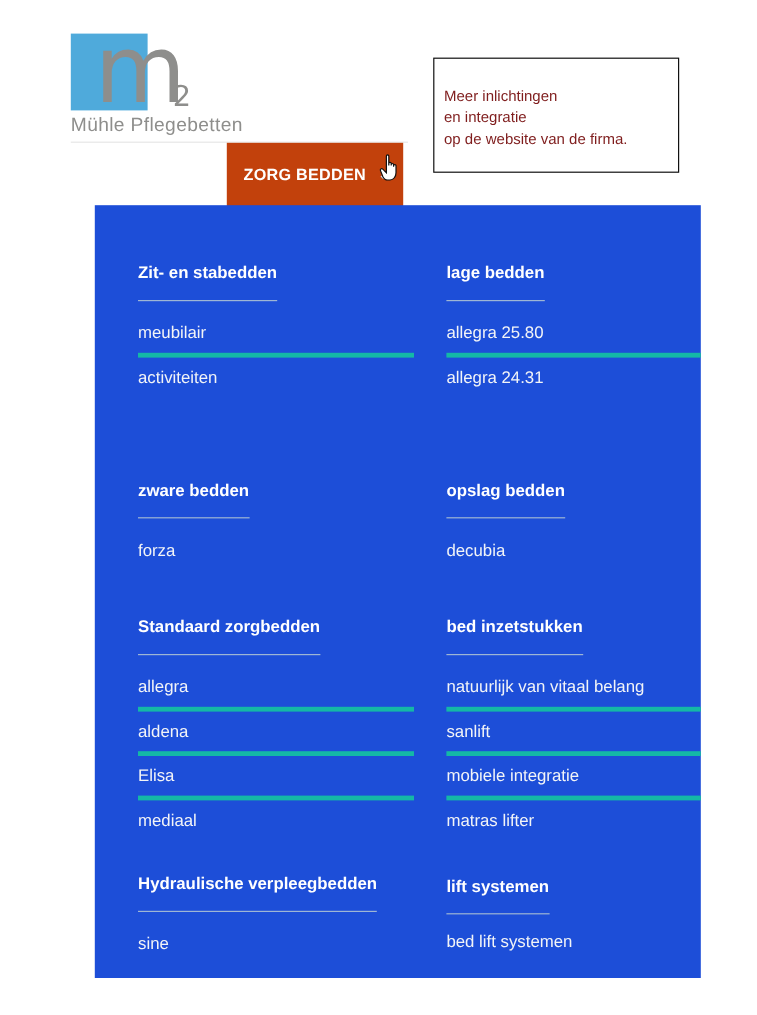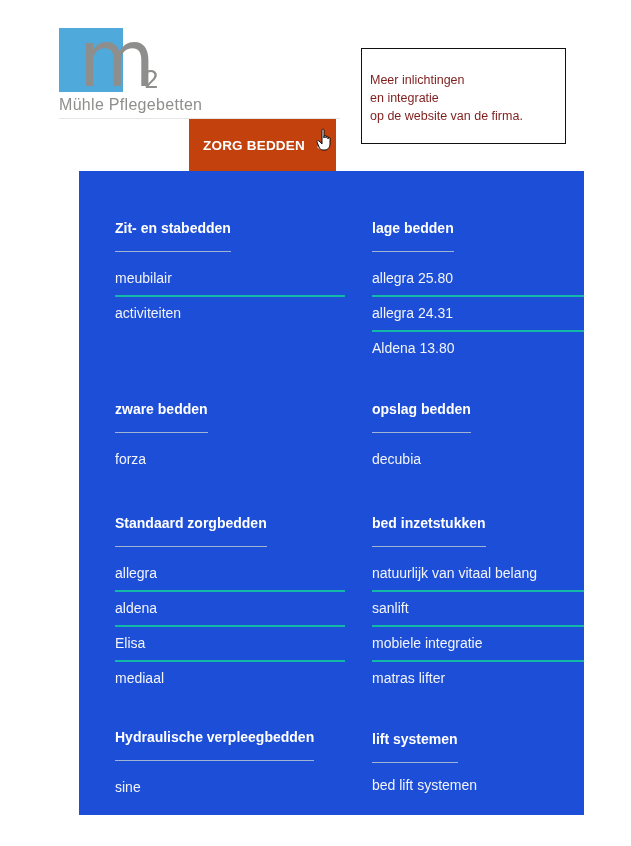--- a/index.html
+++ b/index.html
@@ -42,21 +42,21 @@
     .col-left { left: 36px; }
     .col-right { left: 293px; width: 212px; }
     .group { position: absolute; }
     .group-title {
       font-weight: bold; color: #ffffff; font-size: 14px; white-space: nowrap;
       padding-bottom: 15px; border-bottom: 1px solid #9eb6d4; display: inline-block;
     }
     .group-items { margin-top: 10px; }
     .menu-item {
       color: #f2f4f7; font-size: 14px; height: 33px; line-height: 33px;
-      border-bottom: 2px solid #14b8a6; white-space: nowrap; cursor: pointer;
+      border-bottom: 4px solid #14b8a6; white-space: nowrap; cursor: pointer;
     }
     .menu-item:last-child { border-bottom: none; }
   </style>
 </head>
 <body>
 
 <div class="logo">
   <div class="logo-square"></div>
   <div class="logo-m">m</div>
   <div class="logo-2">2</div>
@@ -109,21 +109,20 @@
       </div>
     </div>
   </div>
 
   <div class="col col-right">
     <div class="group" style="top:48px; width:212px;">
       <div class="group-title">lage bedden</div>
       <div class="group-items">
         <div class="menu-item">allegra 25.80</div>
         <div class="menu-item">allegra 24.31</div>
-        <div class="menu-item">Aldena 13.80</div>
       </div>
     </div>
     <div class="group" style="top:229px; width:212px;">
       <div class="group-title">opslag bedden</div>
       <div class="group-items">
         <div class="menu-item">decubia</div>
       </div>
     </div>
     <div class="group" style="top:343px; width:212px;">
       <div class="group-title">bed inzetstukken</div>

